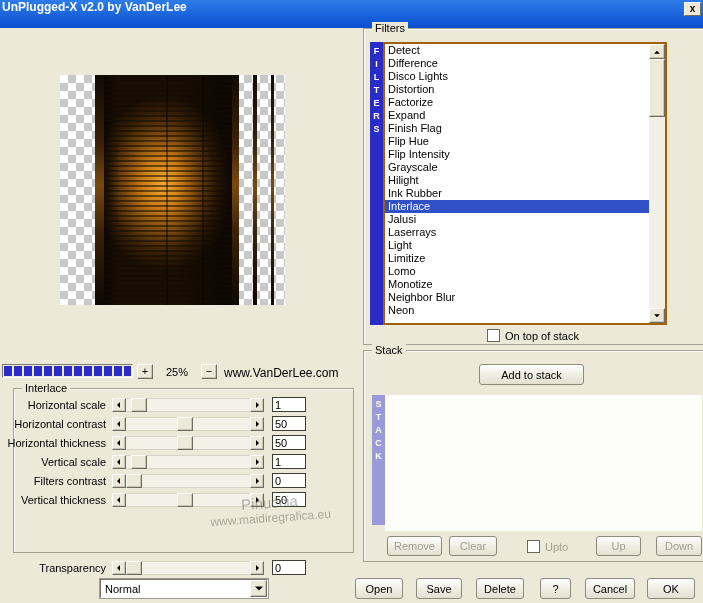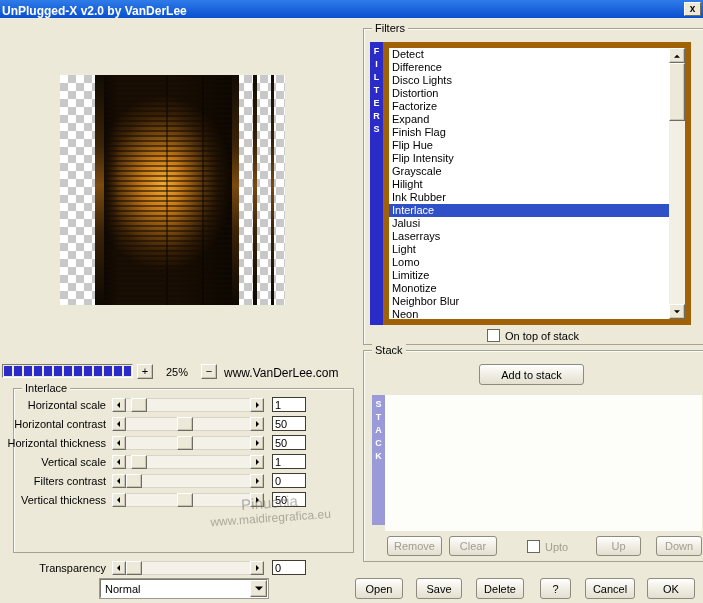--- a/index.html
+++ b/index.html
@@ -7,23 +7,23 @@
   body{font-family:"Liberation Sans",sans-serif;}
   #window{
     position:relative;width:703px;height:603px;
     background:var(--dialog-bg,#ECE9D8);
     overflow:hidden;font-size:11px;color:#000;
     outline:1px solid #404040;
   }
 
   
   #titlebar{
-    position:absolute;left:0;top:0;right:0;height:18px;
+    position:absolute;left:0;top:0;right:0;height:28px;
     background:linear-gradient(180deg,var(--titlebar-a,#2E7CE8),var(--titlebar-b,#0A4FD0));
-    display:flex;align-items:flex-end;
+    display:flex;align-items:flex-start;
   }
   #title-text{color:#fff;font-weight:bold;font-size:12px;padding-left:2px;white-space:nowrap;}
   #close-btn{
     position:absolute;right:2px;top:2px;width:17px;height:14px;
     background:#ECE9D8;border:1px solid;border-color:#fff #6F6D63 #6F6D63 #fff;
     font-size:10px;font-weight:bold;line-height:12px;text-align:center;cursor:default;
   }
 
   
   #preview{
@@ -100,22 +100,22 @@
   #dd-btn{width:17px;height:17px;background:#ECE9D8;border:1px solid;border-color:#fff #6F6D63 #6F6D63 #fff;
     box-shadow:inset -1px -1px 0 #C8C5B5;position:relative;flex:none;}
   #dd-btn::after{content:"";position:absolute;top:50%;left:50%;transform:translate(-50%,-30%);
     border:4px solid transparent;border-top-color:#000;}
 
   
   .vbar{position:absolute;width:13px;display:flex;flex-direction:column;align-items:center;
     color:#fff;font-size:9px;font-weight:bold;padding-top:3px;}
   .vbar span{line-height:13px;}
   #filters-vbar{left:6px;top:13px;height:283px;background:var(--filters-bar,#2B2BC8);}
-  #filters-list{position:absolute;left:19px;top:13px;width:308px;height:283px;
-    background:#fff;border:6px solid #a16207;overflow:hidden;}
+  #filters-list{position:absolute;left:19px;top:13px;width:284px;height:283px;
+    background:#fff;border:2px solid #a16207;overflow:hidden;}
   #filters-list-items{position:absolute;left:0;top:0;right:16px;}
   .list-item{height:13px;line-height:13px;padding-left:3px;white-space:nowrap;}
   .list-item.selected{background:var(--selection,#3050C8);color:#fff;}
   .scrollbar{position:absolute;top:0;right:0;bottom:0;width:16px;background:#F2F0E4;}
   .sb-btn{position:absolute;left:0;width:16px;height:15px;background:#ECE9D8;
     border:1px solid;border-color:#fff #6F6D63 #6F6D63 #fff;box-shadow:inset -1px -1px 0 #C8C5B5;}
   .sb-btn.up{top:0;}
   .sb-btn.down{bottom:0;}
   .sb-btn::after{content:"";position:absolute;left:50%;top:50%;border:3px solid transparent;}
   .sb-btn.up::after{border-bottom-color:#000;transform:translate(-50%,-70%);}
@@ -294,22 +294,22 @@
           <div class="list-item">Finish Flag</div>
           <div class="list-item">Flip Hue</div>
           <div class="list-item">Flip Intensity</div>
           <div class="list-item">Grayscale</div>
           <div class="list-item">Hilight</div>
           <div class="list-item">Ink Rubber</div>
           <div class="list-item selected">Interlace</div>
           <div class="list-item">Jalusi</div>
           <div class="list-item">Laserrays</div>
           <div class="list-item">Light</div>
+          <div class="list-item">Limitize</div>
           <div class="list-item">Lomo</div>
-          <div class="list-item">Limitize</div>
           <div class="list-item">Monotize</div>
           <div class="list-item">Neighbor Blur</div>
           <div class="list-item">Neon</div>
         </div>
       <div class="scrollbar">
         <div class="sb-btn up"></div>
         <div class="sb-thumb"></div>
         <div class="sb-btn down"></div>
       </div>
     </div>

